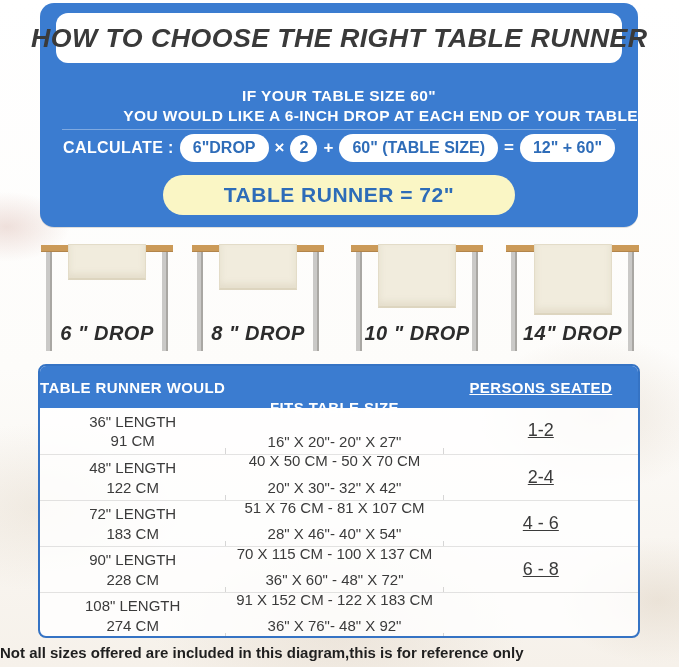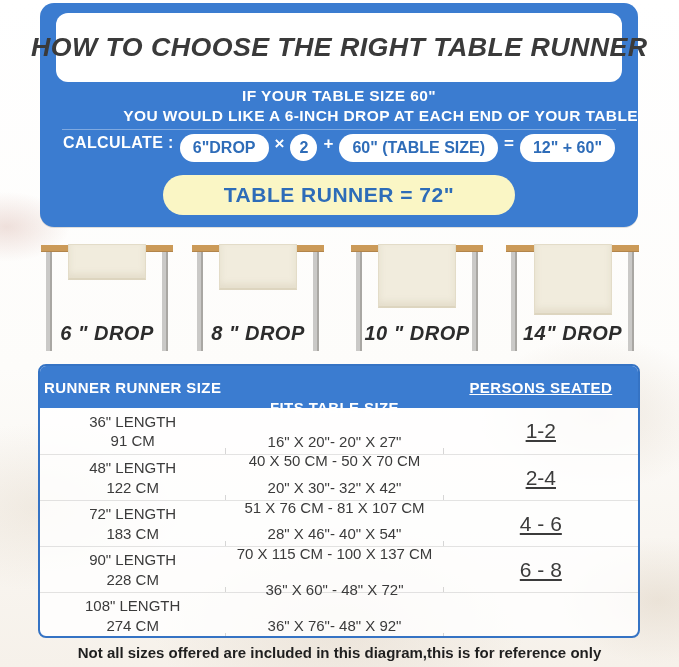--- a/index.html
+++ b/index.html
@@ -17,42 +17,42 @@
       linear-gradient(180deg, #ffffff 0%, #fdfcfa 55%, #f6f1ea 100%);
   }
 
   
   .top-panel {
     position:absolute; left:40px; top:3px; width:598px; height:224px;
     background:#3b7cd0; border-radius:14px;
     box-shadow:0 1px 0 rgba(0,0,0,0.12);
   }
   .title-banner {
-    position:absolute; left:16px; top:10px; width:566px; height:69px;
+    position:absolute; left:16px; top:10px; width:566px; height:50px;
     background:#ffffff; border-radius:12px;
     display:flex; align-items:center; justify-content:center;
   }
   .page-title {
     font-size:26px; font-weight:bold; font-style:italic; color:#3a3a3a;
     letter-spacing:0.4px; white-space:nowrap; transform:scaleX(1.03);
   }
   .intro-line {
     position:absolute; left:0; width:100%; text-align:center;
     color:#ffffff; font-weight:bold; font-size:15.5px; letter-spacing:0.4px;
     white-space:nowrap;
   }
   .intro-1 { top:84px; }
   .intro-2 { top:104px;text-align:right; }
   .header-divider {
     position:absolute; left:22px; right:22px; top:126px; height:1px;
     background:rgba(255,255,255,0.35);
   }
   .calc-row {
     position:absolute; left:0; top:131px; width:100%;
-    display:flex; align-items:flex-start; justify-content:center; gap:6px;
+    display:flex; align-items:center; justify-content:center; gap:6px;
     color:#ffffff; font-weight:bold; font-size:16px; white-space:nowrap;
   }
   .calc-label { letter-spacing:0.4px; }
   .pill {
     background:#ffffff; color:#2e6cb8; border-radius:16px;
     padding:6px 13px; font-weight:bold; font-size:16px; line-height:1;
   }
   .op { font-size:17px; }
   .mult-badge {
     width:27px; height:27px; border-radius:50%; background:#ffffff;
@@ -105,24 +105,24 @@
   }
   .col1 { width:31%; } .col2 { width:36.5%;margin-top:40px; } .col3 { width:32.5%;text-decoration:underline; }
   .chart-row { display:flex; height:46px; align-items:stretch; }
   .chart-row + .chart-row { border-top:1px solid rgba(130,130,130,0.22); }
   .cell {
     display:flex; flex-direction:column; align-items:center; justify-content:center;
     text-align:center; color:#3b3b3b; font-size:15px; line-height:1.3;
     white-space:nowrap;
   }
   .cell.col2 { border-left:1px solid rgba(140,140,140,0.35); border-right:1px solid rgba(140,140,140,0.35); }
-  .persons { font-size:21px; }
+  .persons { font-size:18px; }
 
   .disclaimer {
-    position:absolute; left:0; top:644px; width:100%; text-align:center;
+    position:absolute; left:0; top:644px; width:100%; 
     font-weight:bold; font-size:15px; color:#1f1f1f; white-space:nowrap;
   }
 </style>
 </head>
 <body>
 
 <div class="stage">
 
   <div class="top-panel">
     <div class="title-banner">
@@ -177,21 +177,21 @@
       <div class="leg leg-right"></div>
       <div class="tabletop"></div>
       <div class="runner-cloth" style="height:71px;"></div>
       <div class="drop-label">14" DROP</div>
     </div>
 
   </div>
 
   <div class="size-chart">
     <div class="chart-head">
-      <div class="hcell col1">RUNNER RUNNER SIZE</div>
+      <div class="hcell col1">TABLE RUNNER WOULD</div>
       <div class="hcell col2">FITS TABLE SIZE</div>
       <div class="hcell col3">PERSONS SEATED</div>
     </div>
 
     <div class="chart-row">
       <div class="cell col1">
         <span>36" LENGTH</span>
         <span>91 CM</span>
       </div>
       <div class="cell col2">
@@ -225,20 +225,21 @@
       <div class="cell col3 persons">4 - 6</div>
     </div>
 
     <div class="chart-row">
       <div class="cell col1">
         <span>90" LENGTH</span>
         <span>228 CM</span>
       </div>
       <div class="cell col2">
         <span>36" X 60" - 48" X 72"</span>
+        <span>91 X 152 CM - 122 X 183 CM</span>
       </div>
       <div class="cell col3 persons">6 - 8</div>
     </div>
 
     <div class="chart-row">
       <div class="cell col1">
         <span>108" LENGTH</span>
         <span>274 CM</span>
       </div>
       <div class="cell col2">

